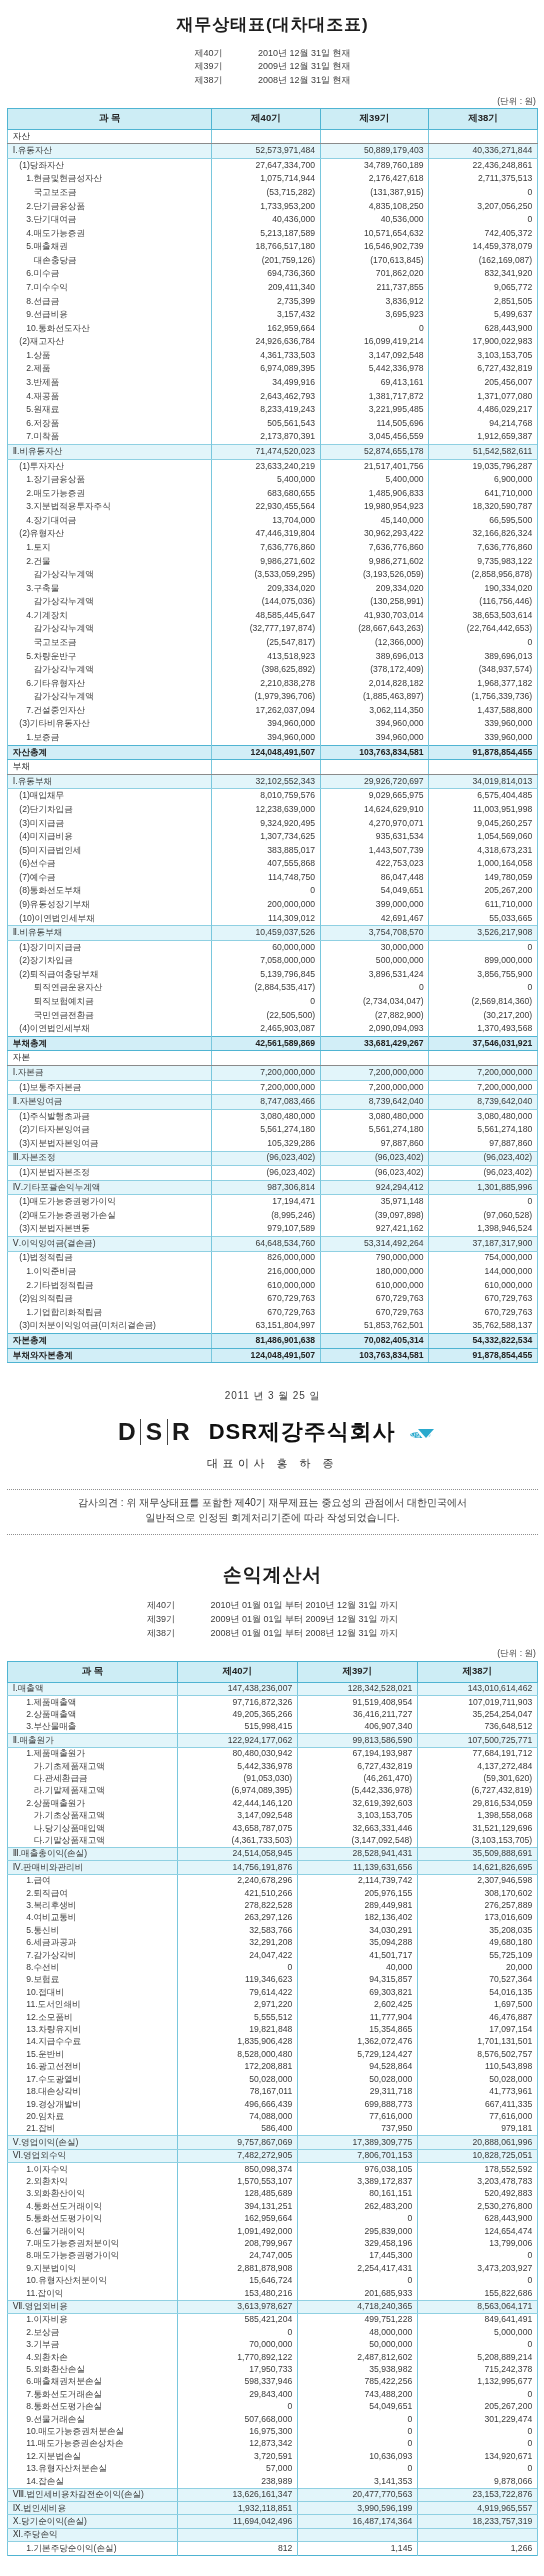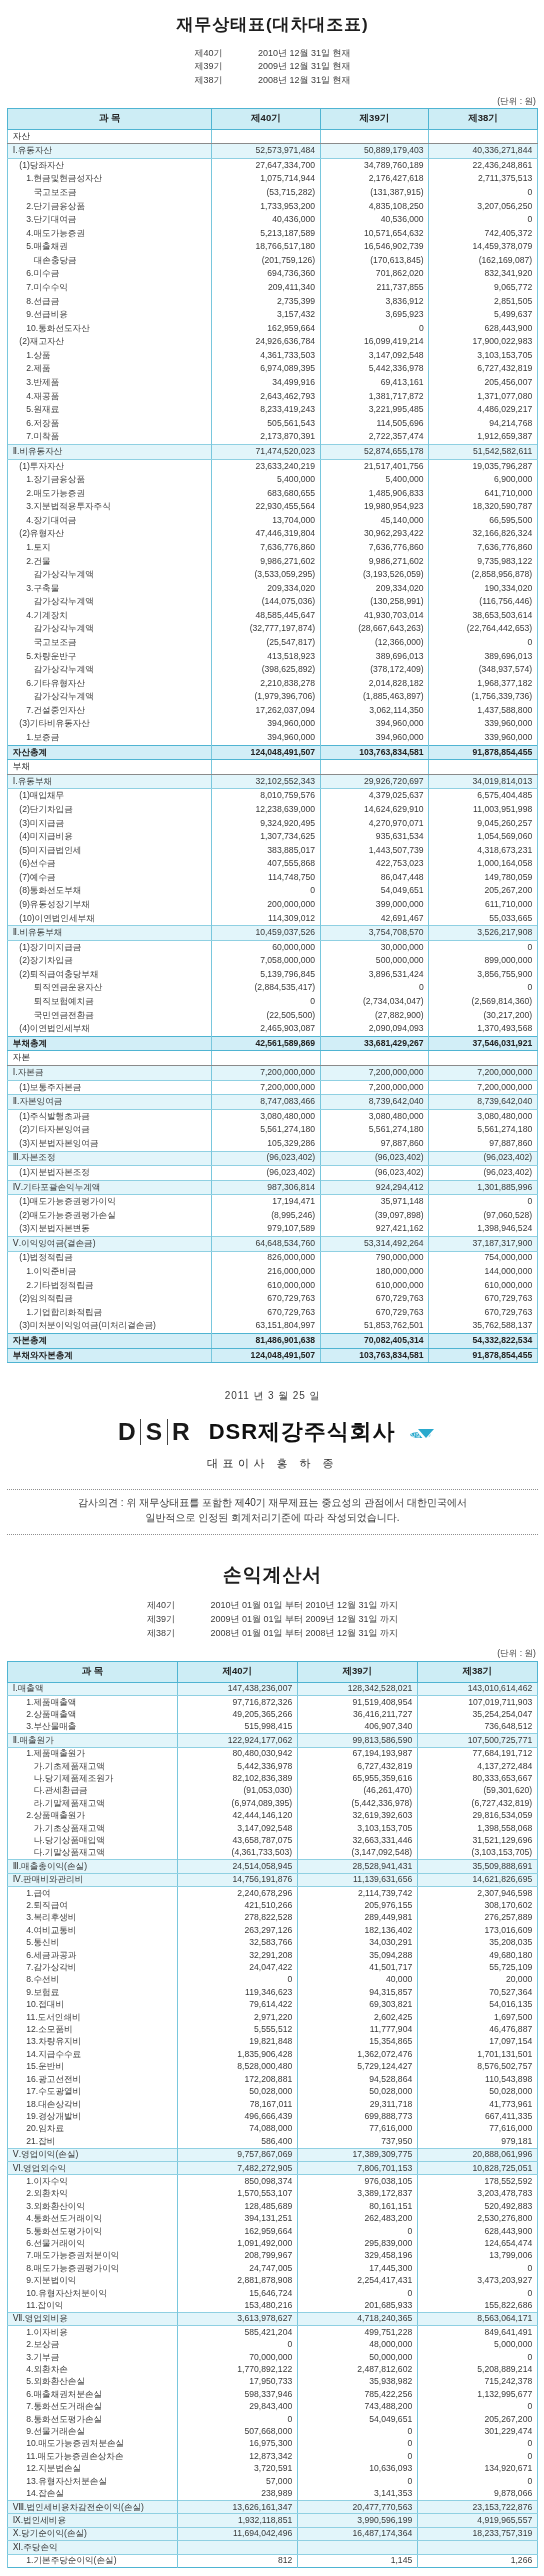--- a/index.html
+++ b/index.html
@@ -247,21 +247,21 @@
         <tr class="t-l2">
           <td class="lbl">6.저장품</td>
           <td class="num">505,561,543</td>
           <td class="num">114,505,696</td>
           <td class="num">94,214,768</td>
         </tr>
 
         <tr class="t-l2">
           <td class="lbl">7.미착품</td>
           <td class="num">2,173,870,391</td>
-          <td class="num">2,722,357,474</td>
+          <td class="num">3,045,456,559</td>
           <td class="num">1,912,659,387</td>
         </tr>
 
         <tr class="t-hl">
           <td class="lbl">Ⅱ.비유동자산</td>
           <td class="num">71,474,520,023</td>
           <td class="num">52,874,655,178</td>
           <td class="num">51,542,582,611</td>
         </tr>
 
@@ -429,21 +429,21 @@
         <tr class="t-hl">
           <td class="lbl">Ⅰ.유동부채</td>
           <td class="num">32,102,552,343</td>
           <td class="num">29,926,720,697</td>
           <td class="num">34,019,814,013</td>
         </tr>
 
         <tr class="t-l1">
           <td class="lbl">(1)매입채무</td>
           <td class="num">8,010,759,576</td>
-          <td class="num">4,379,025,637</td>
+          <td class="num">9,029,665,975</td>
           <td class="num">6,575,404,485</td>
         </tr>
 
         <tr class="t-l1">
           <td class="lbl">(2)단기차입금</td>
           <td class="num">12,238,639,000</td>
           <td class="num">14,624,629,910</td>
           <td class="num">11,003,951,998</td>
         </tr>
 
@@ -825,26 +825,20 @@
           <td class="num">77,684,191,712</td>
         </tr>
 
         <tr class="t-l3">
           <td class="lbl">가.기초제품재고액</td>
           <td class="num">5,442,336,978</td>
           <td class="num">6,727,432,819</td>
           <td class="num">4,137,272,484</td>
         </tr>
 
-        <tr class="t-l3">
-          <td class="lbl">나.당기제품제조원가</td>
-          <td class="num">82,102,836,389</td>
-          <td class="num">65,955,359,616</td>
-          <td class="num">80,333,653,667</td>
-        </tr>
 
         <tr class="t-l3">
           <td class="lbl">다.관세환급금</td>
           <td class="num">(91,053,030)</td>
           <td class="num">(46,261,470)</td>
           <td class="num">(59,301,620)</td>
         </tr>
 
         <tr class="t-l3">
           <td class="lbl">라.기말제품재고액</td>

